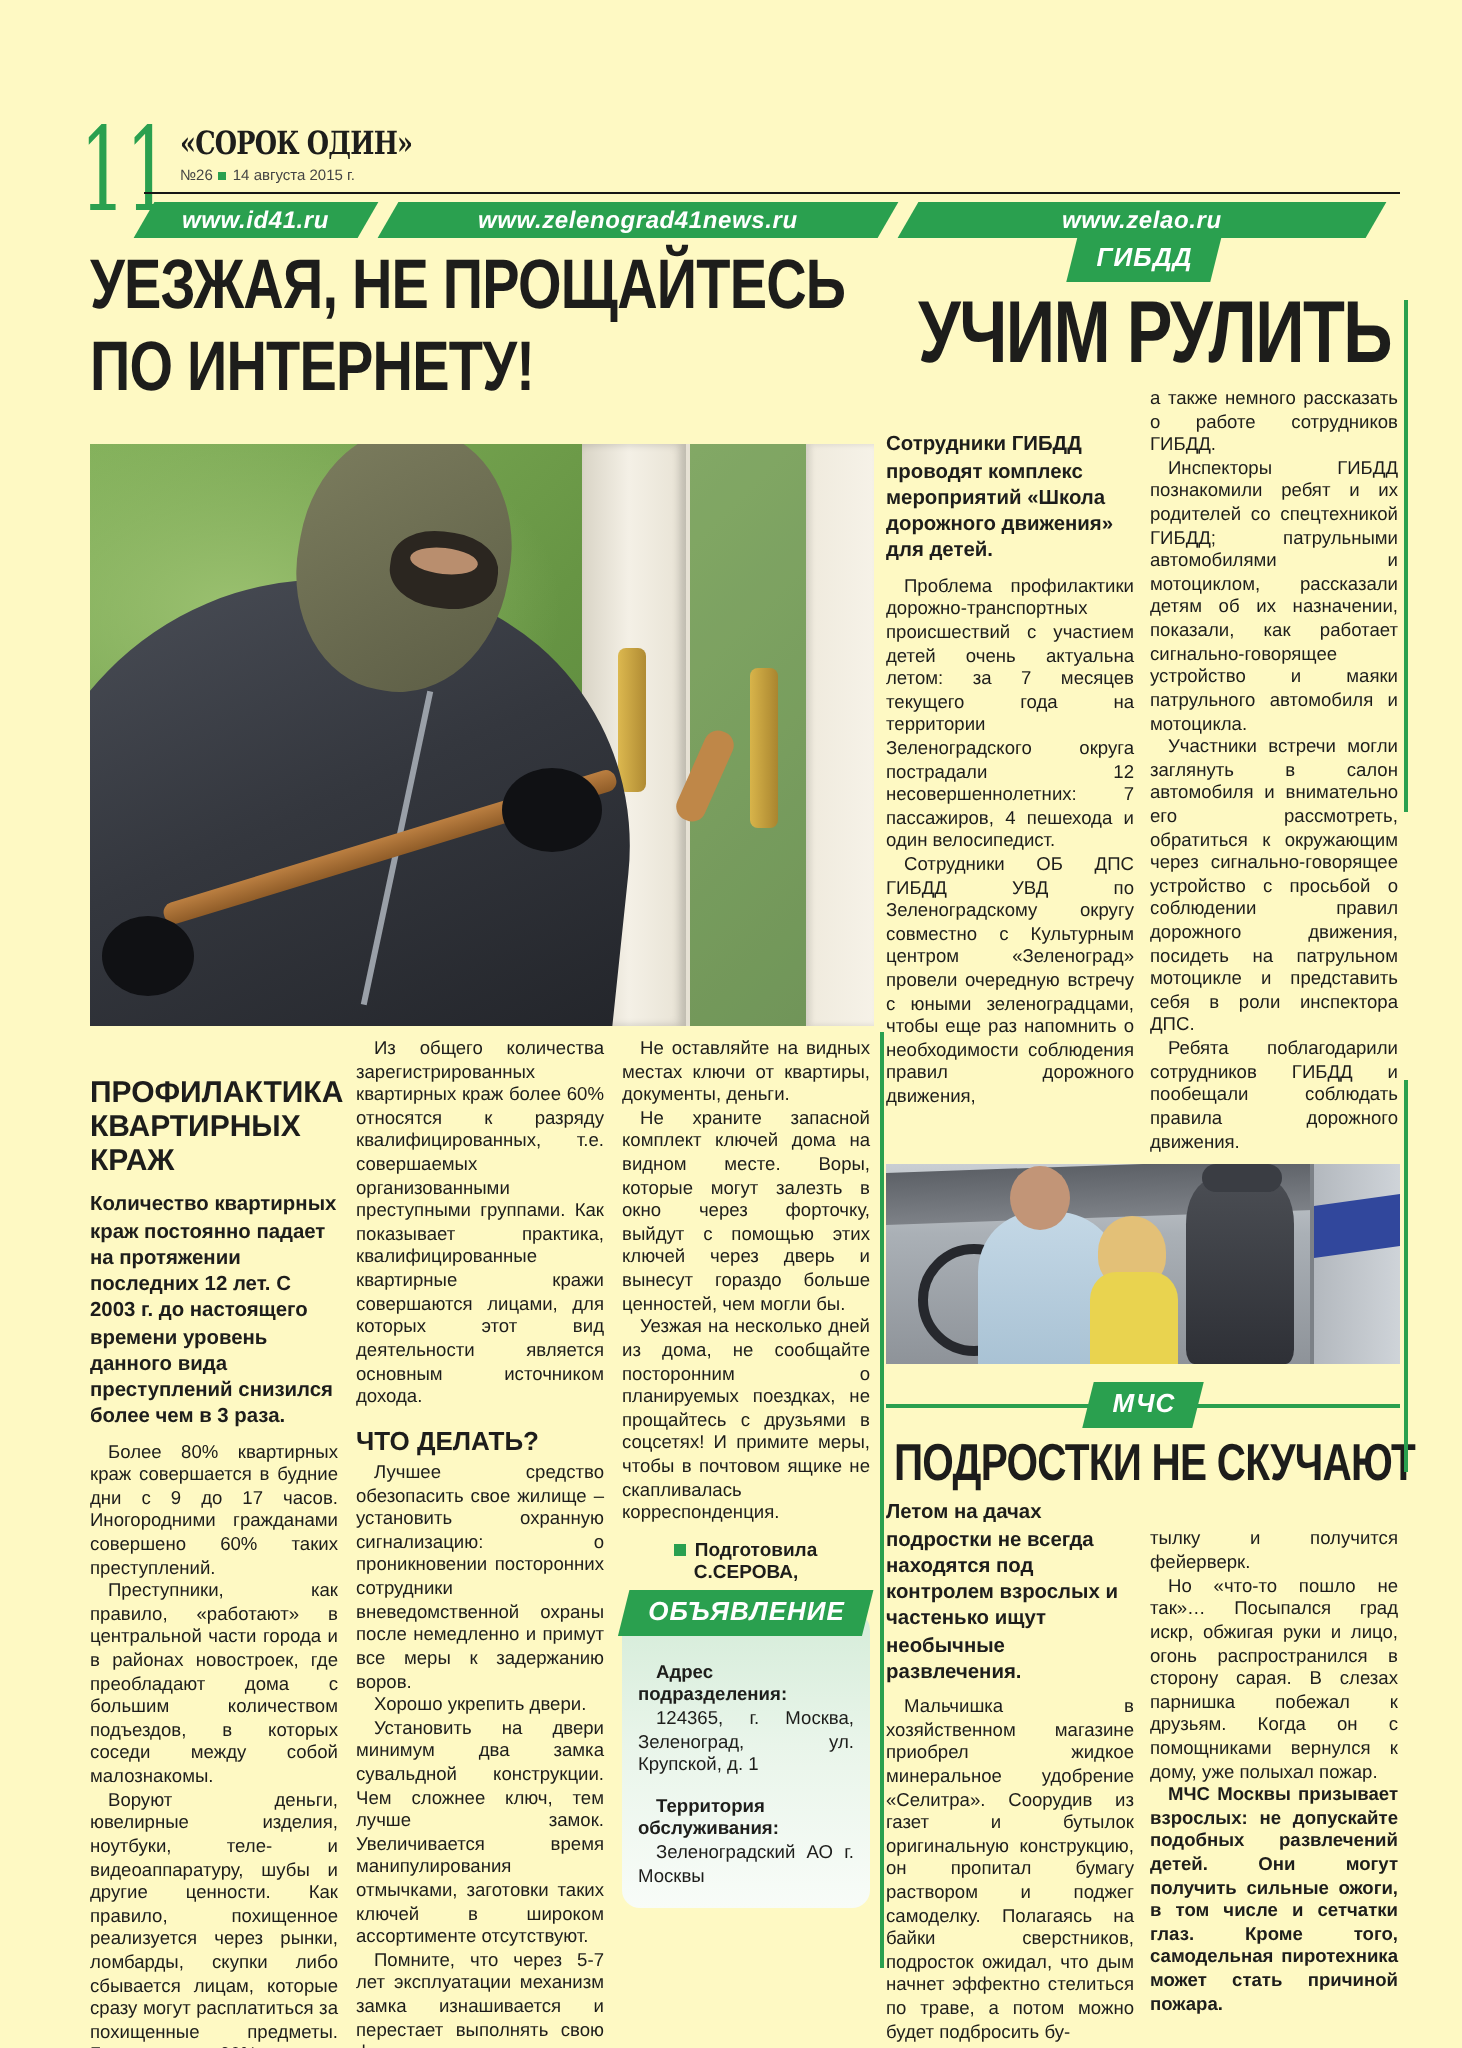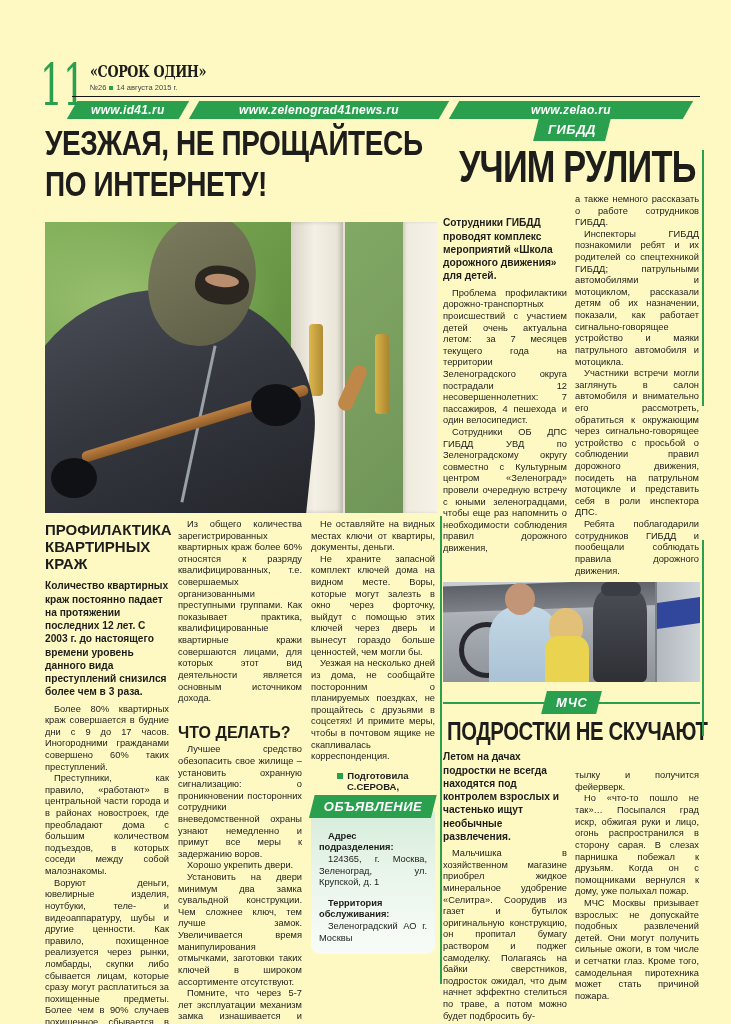--- a/index.html
+++ b/index.html
@@ -62,26 +62,26 @@
   .pb-eyes { position:absolute; left:160px; top:52px; width:34px; height:13px; background:#b98e6e;
              border-radius:50%; transform:rotate(6deg); }
   .pb-crow { position:absolute; left:32px; top:196px; width:236px; height:11px; border-radius:5px;
              background:linear-gradient(#bb7f41,#8f5c28); transform:rotate(-17deg); }
   .pb-glove1{ position:absolute; left:206px; top:162px; width:50px; height:42px; background:#101114; border-radius:50%; }
   .pb-glove2{ position:absolute; left:6px;  top:236px; width:46px; height:40px; background:#101114; border-radius:50%; }
 
   
   .threecols { position:absolute; left:45px; top:519px; width:392px; display:flex; gap:9px; }
   .tcol { width:124px; flex:0 0 124px; }
-  .section-h { font-size:15px; font-weight:bold; line-height:1.14; margin:2px 0 7px; }
+  .section-h { font-size:15px; font-weight:bold; line-height:1.14; margin:19px 0 7px; }
   .lead { font-weight:bold; font-size:10.2px; line-height:1.3; margin-bottom:5px; }
   .bt { font-size:9.3px; line-height:1.25; text-align:justify; }
   .bt p { margin:0; text-indent:9px; }
   .bt p.ni { text-indent:0; }
-  .sub-h { font-size:16px; font-weight:bold; margin:19px 0 3px; line-height:1.1; }
+  .sub-h { font-size:13px; font-weight:bold; margin:9px 0 3px; line-height:1.1; }
   .byline { text-align:center; font-weight:bold; font-size:9.5px; margin-top:7px; }
   .bullet { display:inline-block; width:6px; height:6px; background:#2aa04f; margin-right:4px; }
 
   .ann-box { margin-top:14px; position:relative; border-radius:9px; padding:16px 8px 10px;
              background:linear-gradient(180deg,#d5ecd9 0%, #e9f5ea 45%, #f8fcf8 100%); }
   .ann-badge { position:absolute; top:-11px; left:50%; transform:translateX(-50%) skewX(-14deg); }
   .ann-title { font-weight:bold; font-size:9.8px; line-height:1.3; text-align:justify; }
   .ann-box p.sp { margin-top:9px; }
   .blabel { font-weight:bold; }
 
@@ -108,21 +108,21 @@
   .pp-head2 { position:absolute; left:158px; top:0; width:40px; height:14px; background:#3a3d43; border-radius:7px; }
   .pp-door { position:absolute; left:212px; top:0; width:45px; height:100px;
     background:linear-gradient(90deg,#b3b8be,#d0d5da); border-left:2px solid #7c8187; }
   .pp-stripe { position:absolute; left:214px; top:18px; width:43px; height:26px; background:#31479c; transform:skewY(-8deg); }
 
   .mchs-sep { position:relative; text-align:center; margin-top:9px; height:24px; }
   .mchs-sep::before { content:""; position:absolute; left:0; right:0; top:11px; border-top:2px solid #2aa04f; }
   .mchs-sep .badge { position:relative; }
   .hl-mchs { font-weight:bold; font-size:26px; line-height:1.05; margin:3px 4px 5px; }
   .hl-mchs .cond { transform:scaleX(.78); letter-spacing:-.5px; }
-  .warn { font-weight:normal; }
+  .warn { font-weight:bold; }
 
   
   .vline  { position:absolute; left:440px; top:516px; width:2px; height:468px; background:#2aa04f; }
   .rline1 { position:absolute; left:702px; top:150px; width:2px; height:256px; background:#2aa04f; }
   .rline2 { position:absolute; left:702px; top:540px; width:2px; height:196px; background:#2aa04f; }
 </style>
 </head>
 <body>
 
 <div class="page">
@@ -179,21 +179,21 @@
         <p>Воруют деньги, ювелирные изделия, ноутбуки, теле- и видеоаппаратуру, шубы и другие ценности. Как правило, похищенное реализуется через рынки, ломбарды, скупки либо сбывается лицам, которые сразу могут расплатиться за похищенные предметы. Более чем в 90% случаев похищенное сбывается в течение трех суток после совершения кражи, из них 80% – в первые сутки.</p>
 
       </div>
     </div>
     <div class="tcol">
       <div class="bt">
         <p>Из общего количества зарегистрированных квартирных краж более 60% относятся к разряду квалифицированных, т.е. совершаемых организованными преступными группами. Как показывает практика, квалифицированные квартирные кражи совершаются лицами, для которых этот вид деятельности является основным источником дохода.</p>
       </div>
       <div class="sub-h">ЧТО ДЕЛАТЬ?</div>
       <div class="bt">
-        <p>Лучшее средство обезопасить свое жилище – установить охранную сигнализацию: о проникновении посторонних сотрудники вневедомственной охраны узнают немедленно и примут все меры к задержанию воров.</p>
+        <p>Лучшее средство обезопасить свое жилище – установить охранную сигнализацию: о проникновении посторонних сотрудники вневедомственной охраны после немедленно и примут все меры к задержанию воров.</p>
         <p>Хорошо укрепить двери.</p>
         <p>Установить на двери минимум два замка сувальдной конструкции. Чем сложнее ключ, тем лучше замок. Увеличивается время манипулирования отмычками, заготовки таких ключей в широком ассортименте отсутствуют.</p>
         <p>Помните, что через 5-7 лет эксплуатации механизм замка изнашивается и перестает выполнять свою функцию, поэтому его необходимо своевременно менять.</p>
 
       </div>
 
     </div>
     <div class="tcol">
       <div class="bt">
         <p>Не оставляйте на видных местах ключи от квартиры, документы, деньги.</p>

